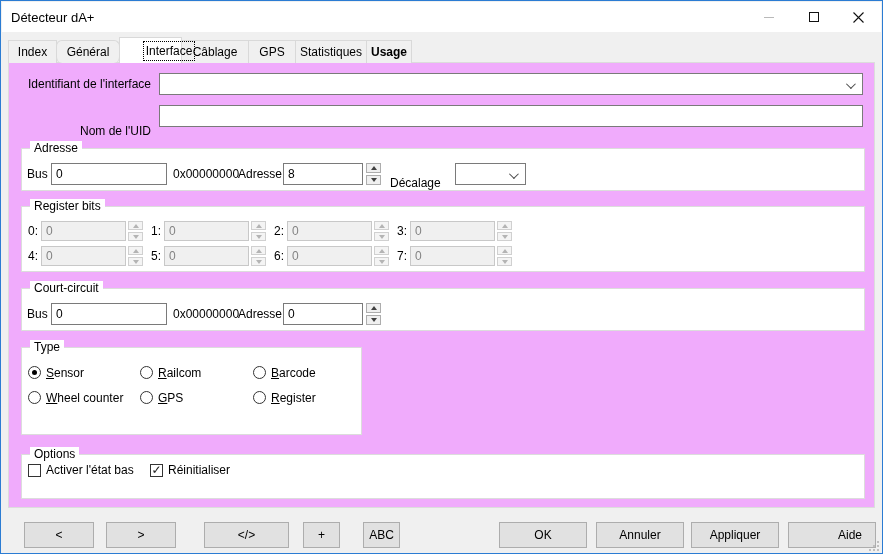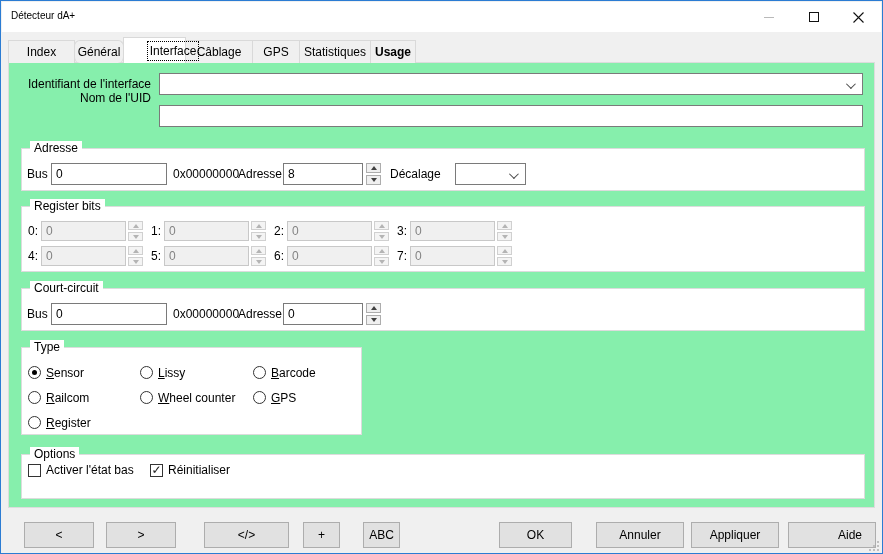--- a/index.html
+++ b/index.html
@@ -6,46 +6,46 @@
   html,body { background:#cfcfcf; }
   body { font-family: "Liberation Sans", sans-serif; font-size: 12px; color:#000; }
 
   .window {
     position: relative; width: 883px; height: 554px;
     background: #f0f0f0; border: 1px solid #2b7cd3; overflow: hidden;
   }
 
   
   .titlebar { position:absolute; top:1px; left:1px; right:1px; height:30px; background:#fff; }
-  .title-text { position:absolute; left:9px; top:8px; font-size:10px; }
+  .title-text { position:absolute; left:9px; top:8px; font-size:13px; }
   .win-controls { position:absolute; right:0; top:0; height:30px; display:flex; }
   .win-btn { width:45px; height:30px; display:flex; align-items:center; justify-content:center; background:#fff; }
   .min-glyph { width:10px; height:1px; background:#b9b9b9; }
   .max-glyph { width:10px; height:10px; border:1px solid #111; }
 
   
   .tab-bar { position:absolute; left:7px; top:37px; height:25px; display:flex; align-items:flex-end; z-index:4; }
   .tab {
     height:23px; background:#f0f0f0; border:1px solid #d9d9d9; border-bottom:none;
     display:flex; align-items:center; justify-content:center; margin-left:-1px;
     cursor:default;
   }
   .tab:first-child { margin-left:0; }
-  .tab-bar .tab:nth-child(1){ width:67px; }
-  .tab-bar .tab:nth-child(2){ width:50px;border-radius:6px; }
+  .tab-bar .tab:nth-child(1){ width:49px; }
+  .tab-bar .tab:nth-child(2){ width:64px;border-radius:6px; }
   .tab-bar .tab:nth-child(3){ width:63px;padding-left:37px; }
   .tab-bar .tab:nth-child(4){ width:68px; }
   .tab-bar .tab:nth-child(5){ width:48px; }
   .tab-bar .tab:nth-child(6){ width:72px; }
   .tab-bar .tab:nth-child(7){ width:46px;font-weight:bold; }
   .tab.active { height:26px; background:#fff; z-index:5; }
   .tab.active .tab-label { outline:1px dotted #000; outline-offset:2px; }
 
   
-  .page { position:absolute; left:7px; top:61px; width:867px; height:446px; background:#86efac; border:1px solid #dcdcdc; z-index:1; }
+  .page { position:absolute; left:7px; top:61px; width:867px; height:446px; background:#f0abfc; border:1px solid #dcdcdc; z-index:1; }
 
   .row-label { position:absolute; left:0; width:142px; text-align:right; line-height:22px; }
   .text-input, .combo {
     position:absolute; height:22px; background:#fff; border:1px solid #7a7a7a;
     font-family:"Liberation Sans",sans-serif; font-size:12px; padding:0 4px; color:#000;
   }
   .combo { display:flex; align-items:center; }
   .chevron { position:absolute; right:9px; top:8px; width:7px; height:7px; border-right:1px solid #4a4a4a; border-bottom:1px solid #4a4a4a; transform:rotate(45deg) translateY(-2px); }
 
   
@@ -139,39 +139,39 @@
     </div>
 
   <div class="page">
 
     <span class="row-label" style="top:10px;">Identifiant de l'interface</span>
     <div class="combo" style="left:150px; top:10px; width:704px;">
       <span></span>
       <span class="chevron"></span>
     </div>
 
-    <span class="row-label" style="top:24px;text-align:right;">Nom de l'UID</span>
+    <span class="row-label" style="top:57px;text-align:right;">Nom de l'UID</span>
     <input class="text-input" style="left: 150px; top: 42px; width: 704px;" value="">
 
     <div class="group" style="left:12px; top:85px; width:844px; height:43px;">
       <span class="group-title">Adresse</span>
       <span class="abs lbl" style="left:5px; top:14px;">Bus</span>
       <input class="text-input" style="left: 29px; top: 14px; width: 116px;" value="0">
       <span class="abs lbl" style="left:151px; top:14px;">0x00000000</span>
       <span class="abs lbl" style="left:216px; top:14px;">Adresse</span>
       <input class="text-input" style="left: 261px; top: 14px; width: 80px;" value="8">
       <div class="spin" style="left:344px; top:14px;">
         <div class="spin-btn">
             <span class="arr-up"></span>
           </div>
         <div class="spin-btn">
             <span class="arr-dn"></span>
           </div>
       </div>
-      <span class="abs lbl" style="left:368px; top:14px;">Décalage</span>
+      <span class="abs lbl" style="left:368px; top:23px;">Décalage</span>
       <div class="combo" style="left:433px; top:14px; width:71px;">
         <span></span>
         <span class="chevron"></span>
       </div>
     </div>
 
     <div class="group" style="left:12px; top:143px; width:844px; height:66px;">
       <span class="group-title">Register bits</span>
       <div class="rb-row" style="top:14px;" id="rb-row-0">
           <div class="rb-cell">
@@ -294,29 +294,25 @@
 
     <div class="group" style="left:12px; top:284px; width:341px; height:88px;">
       <span class="group-title">Type</span>
       <div class="type-grid" id="type-grid">
           <div class="radio-item">
             <span class="radio-circle checked"></span>
             <span class="radio-label"><u>S</u>ensor</span>
           </div>
           <div class="radio-item">
             <span class="radio-circle"></span>
-            <span class="radio-label"><u>L</u>issy</span>
+            <span class="radio-label"><u>R</u>ailcom</span>
           </div>
           <div class="radio-item">
             <span class="radio-circle"></span>
             <span class="radio-label"><u>B</u>arcode</span>
-          </div>
-          <div class="radio-item">
-            <span class="radio-circle"></span>
-            <span class="radio-label"><u>R</u>ailcom</span>
           </div>
           <div class="radio-item">
             <span class="radio-circle"></span>
             <span class="radio-label"><u>W</u>heel counter</span>
           </div>
           <div class="radio-item">
             <span class="radio-circle"></span>
             <span class="radio-label"><u>G</u>PS</span>
           </div>
           <div class="radio-item">
@@ -341,21 +337,21 @@
     </div>
 
   </div>
 
   <div id="footer">
       <button class="btn" style="left: 23px; width: 70px;">&lt;</button>
       <button class="btn" style="left: 105px; width: 70px;">&gt;</button>
       <button class="btn" style="left: 203px; width: 85px;">&lt;/&gt;</button>
       <button class="btn" style="left: 302px; width: 37px;">+</button>
       <button class="btn" style="left: 362px; width: 37px;">ABC</button>
-      <button class="btn" style="left: 498px; width: 73px;">OK</button>
+      <button class="btn" style="left: 498px; width: 88px;">OK</button>
       <button class="btn" style="left: 595px; width: 88px;">Annuler</button>
       <button class="btn" style="left: 690px; width: 88px;">Appliquer</button>
       <button class="btn" style="left: 787px; width: 88px; padding-left: 36px;">Aide</button>
     </div>
 
   <div class="resize-grip">
     <i style="right:0; bottom:0;"></i>
       <i style="right:4px; bottom:0;"></i>
       <i style="right:8px; bottom:0;"></i>
     <i style="right:0; bottom:4px;"></i>

